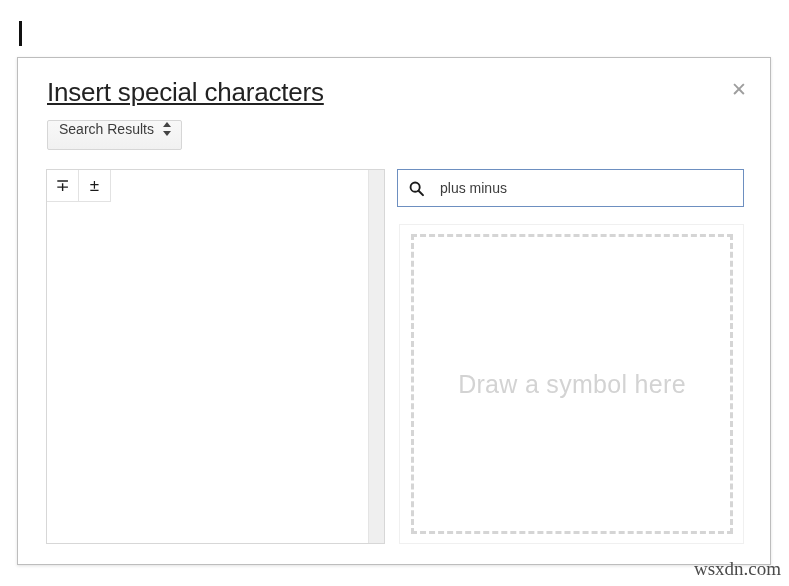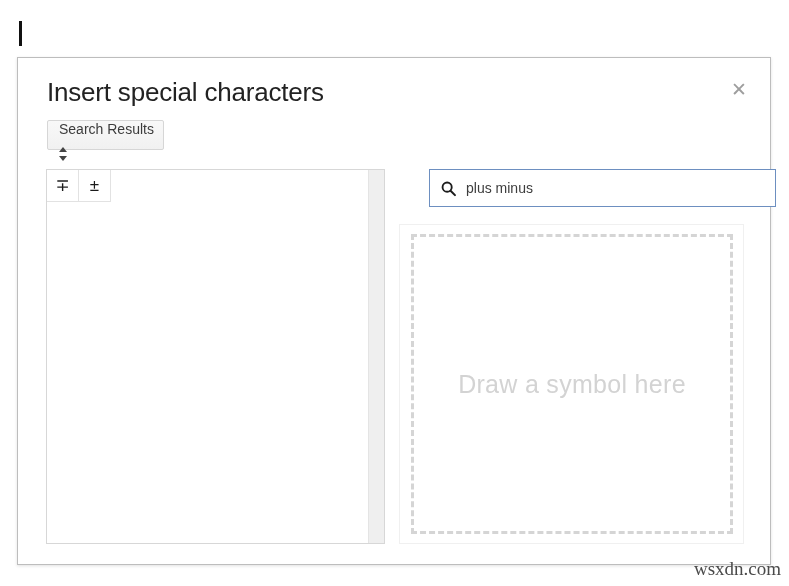--- a/index.html
+++ b/index.html
@@ -41,20 +41,21 @@
   #dialog-title {
     position: absolute;
     left: 29px;
     top: 18px;
     font-size: 26px;
     line-height: 32px;
     color: #222222;
     font-weight: normal;
     letter-spacing: -0.2px;
     white-space: nowrap;
+    text-decoration: underline;
   }
 
   #close-button {
     position: absolute;
     right: 18px;
     top: 18px;
     width: 26px;
     height: 26px;
     display: flex;
     align-items: center;
@@ -75,21 +76,20 @@
     padding: 0 9px 0 11px;
     background: linear-gradient(#f8f8f8, #f1f1f1);
     border: 1px solid #d6d6d6;
     border-radius: 2px;
     display: flex;
     align-items: flex-start;
     gap: 9px;
     box-sizing: border-box;
     cursor: pointer;
     user-select: none;
-    flex-direction: column;
   }
   #category-select .sel-label {
     font-size: 14px;
     color: #3c3c3c;
     white-space: nowrap;
   }
   .updown-icon {
     display: inline-block;
     width: 9px;
     height: 16px;
@@ -164,22 +164,21 @@
     left: 379px;
     top: 111px;
     width: 347px;
     height: 38px;
     border: 1px solid #6d8fc0;
     background: #ffffff;
     box-sizing: border-box;
     display: flex;
     align-items: center;
     padding: 0 8px 0 10px;
-    gap: 9px;
-    margin-left: 32px;
+    gap: 15px;
   }
   #search-input-text {
     font-size: 14px;
     color: #3d3d3d;
     flex: 1;
     white-space: nowrap;
     overflow: hidden;
   }
   .search-icon {
     flex: 0 0 auto;

